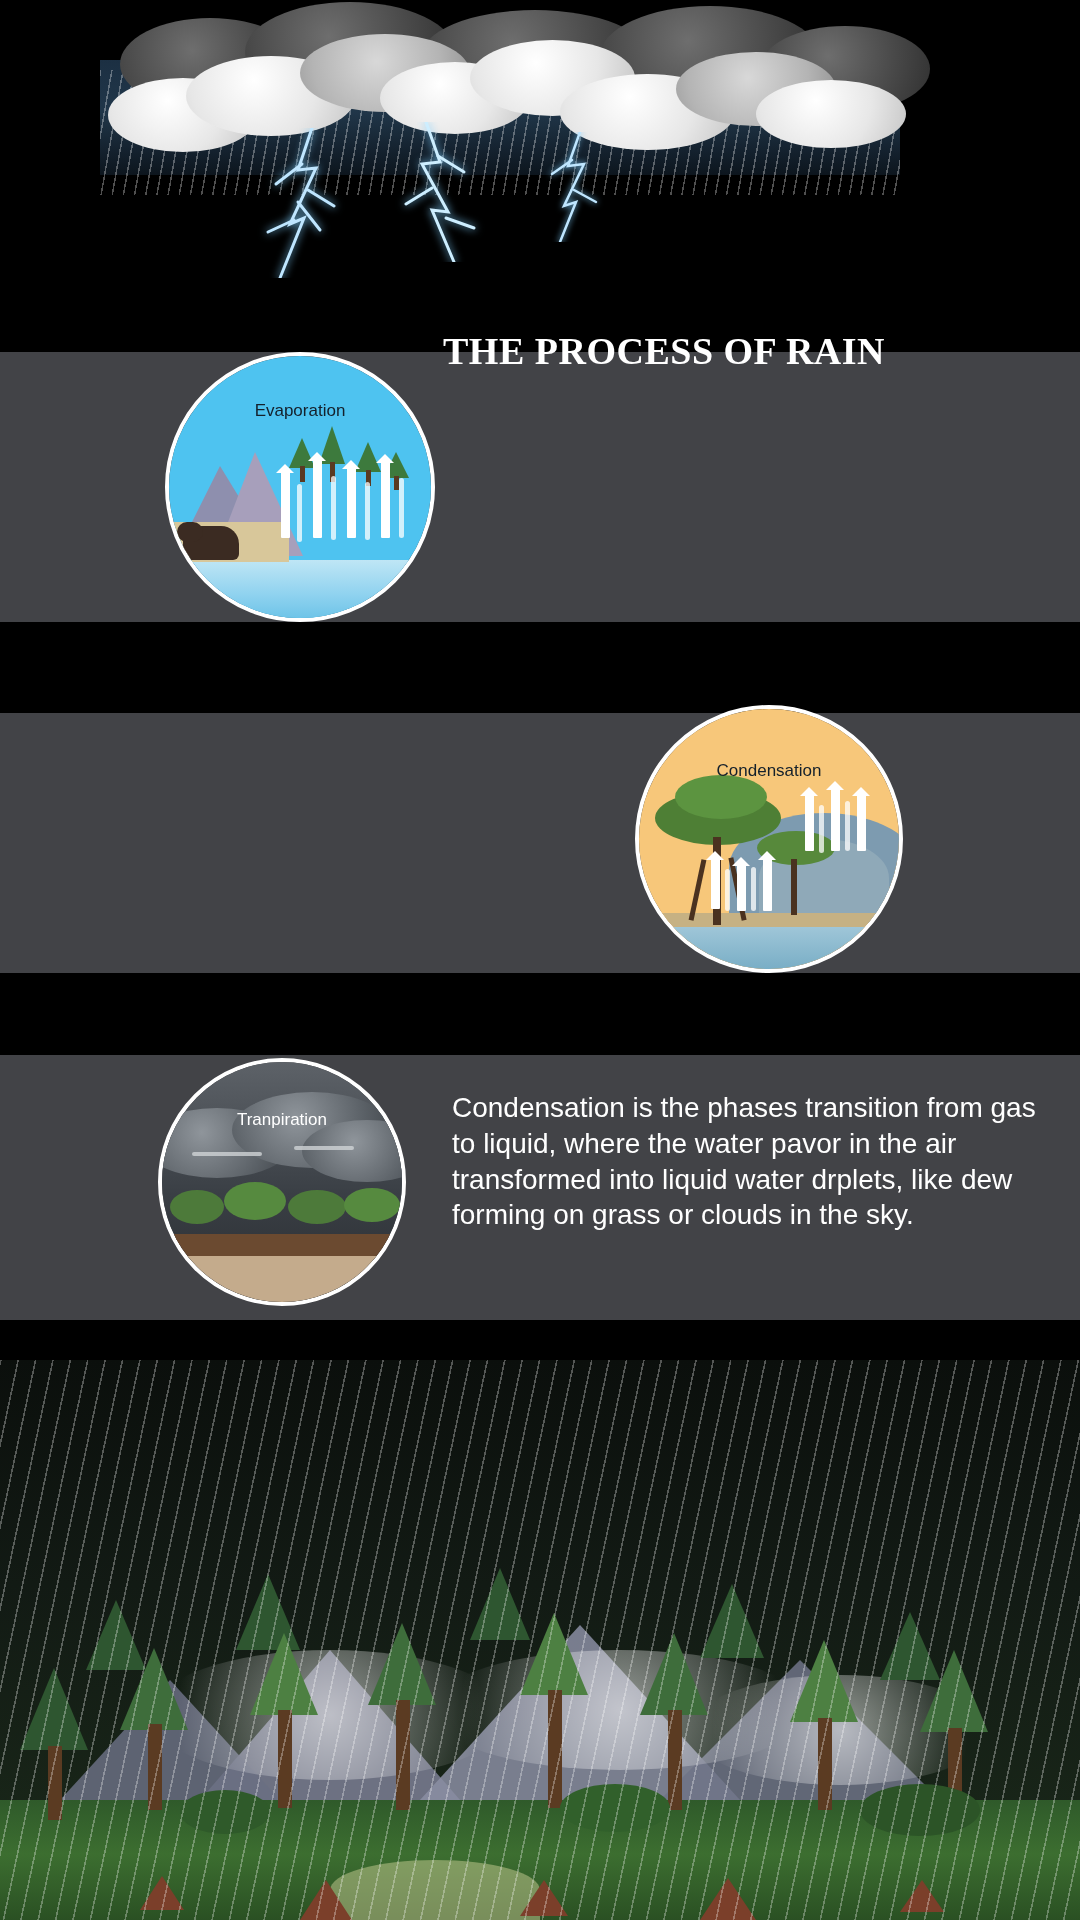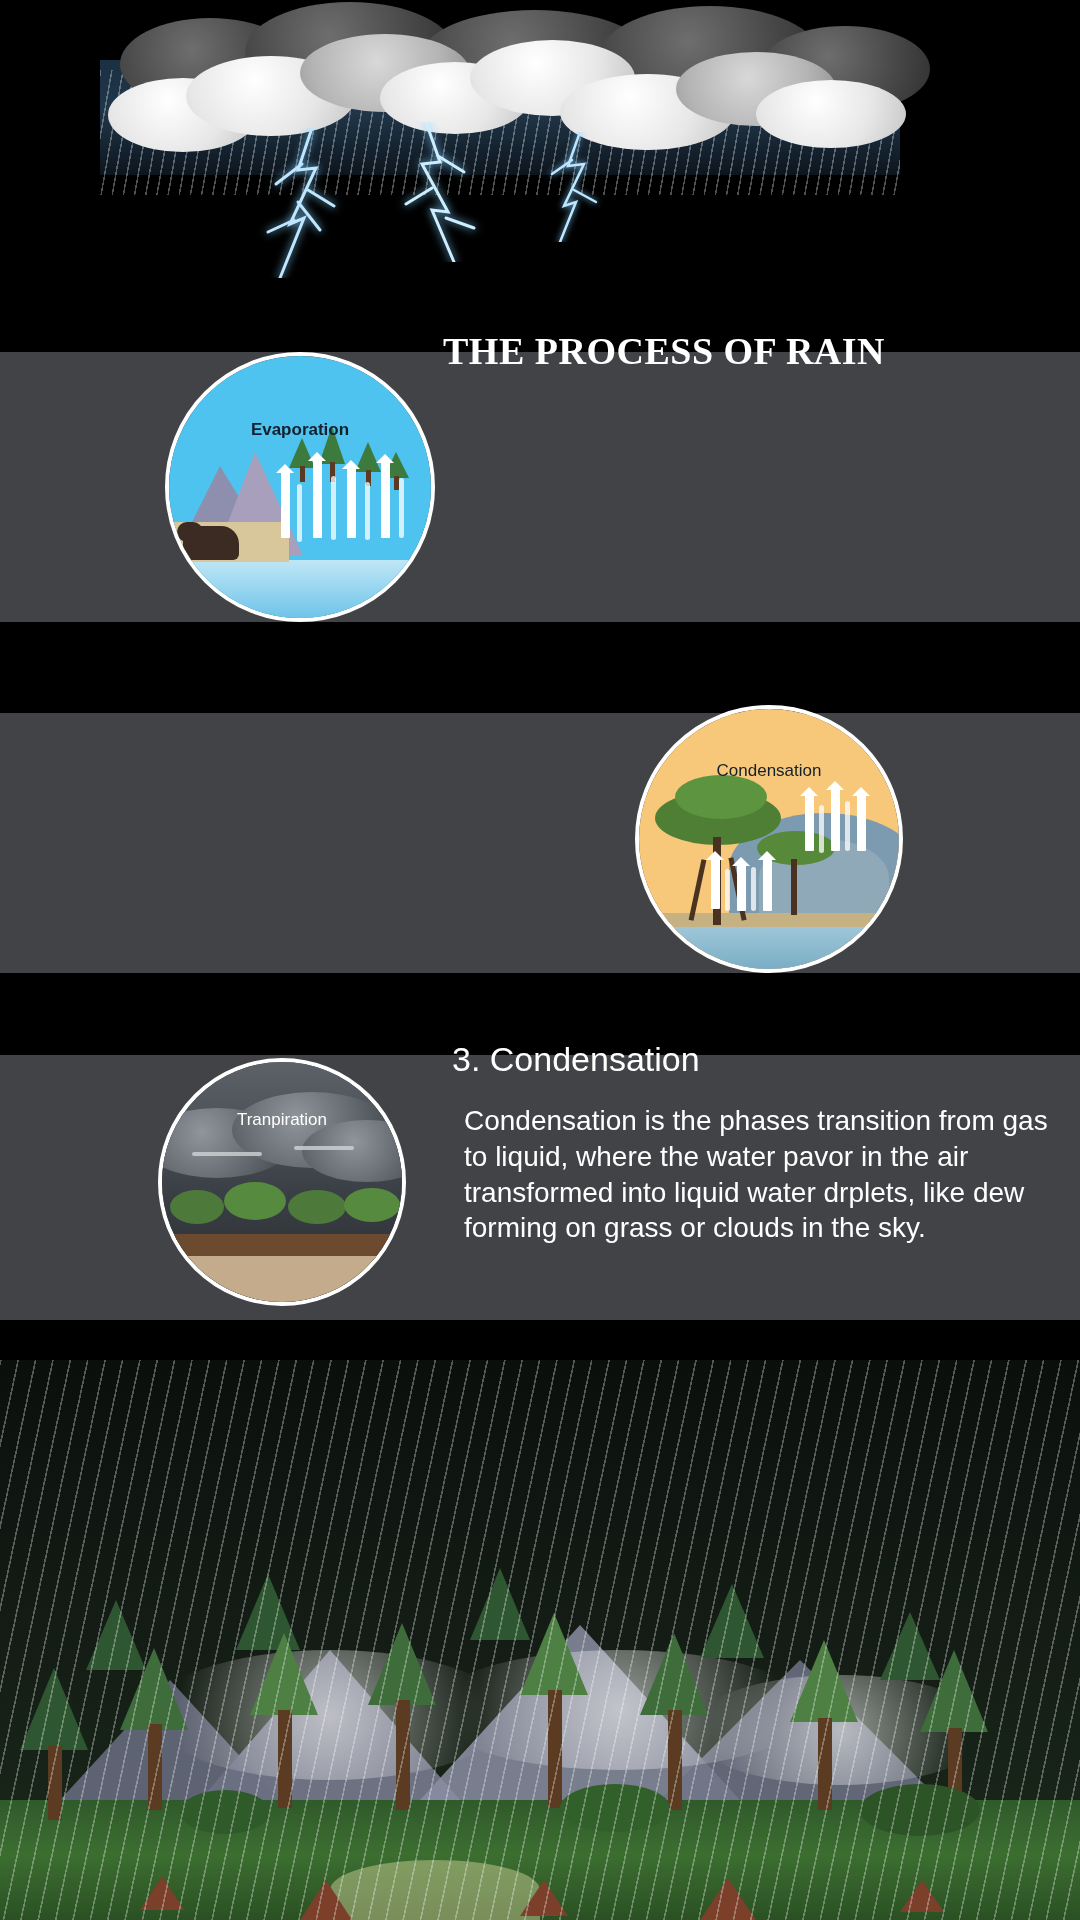--- a/index.html
+++ b/index.html
@@ -310,21 +310,21 @@
 
     <div class="arrow-up" style="left:112px; top:116px; height:66px;"></div>
     <div class="arrow-up" style="left:144px; top:104px; height:78px;"></div>
     <div class="arrow-up" style="left:178px; top:112px; height:70px;"></div>
     <div class="arrow-up" style="left:212px; top:106px; height:76px;"></div>
     <div class="squiggle" style="left:128px; top:128px; height:58px;"></div>
     <div class="squiggle" style="left:162px; top:120px; height:64px;"></div>
     <div class="squiggle" style="left:196px; top:126px; height:58px;"></div>
     <div class="squiggle" style="left:230px; top:122px; height:60px;"></div>
 
-    <div class="circle-label" style="top:64px;font-weight:bold;">Evaporation</div>
+    <div class="circle-label" style="top:45px;">Evaporation</div>
   </div>
 
   <div class="title">THE PROCESS OF RAIN</div>
 
   <div class="band" style="top:713px; height:260px;"></div>
 
   <div class="circle" style="left:635px; top:705px; width:268px; height:268px;">
     <div class="tran-sky"></div>
 
     <div class="tran-hill" style="right:-20px; bottom:46px; width:190px; height:110px;"></div>
@@ -379,22 +379,21 @@
     <div class="cond-fence" style="left:206px; bottom:46px; width:4px; height:22px;"></div>
 
     <div class="cond-bush" style="left:8px; bottom:78px; width:54px; height:34px;"></div>
     <div class="cond-bush" style="left:62px; bottom:82px; width:62px; height:38px; background:#568a3f;"></div>
     <div class="cond-bush" style="left:126px; bottom:78px; width:58px; height:34px;"></div>
     <div class="cond-bush" style="left:182px; bottom:80px; width:56px; height:34px; background:#568a3f;"></div>
 
     <div class="circle-label light" style="top:48px;">Tranpiration</div>
   </div>
 
-  <div class="heading" style="left:452px; top:1040px;">3. Condensation</div>
-  <div class="para" style="left:464px; top:1090px; width:590px;margin-top:13px;">Condensation is the phases transition from gas to liquid, where the water pavor in the air transformed into liquid water drplets, like dew forming on grass or clouds in the sky.</div>
+  <div class="para" style="left:452px; top:1090px; width:590px;">Condensation is the phases transition from gas to liquid, where the water pavor in the air transformed into liquid water drplets, like dew forming on grass or clouds in the sky.</div>
 
   <div class="forest">
 
     <div class="mtn-bg" style="left:200px; bottom:120px; border-left-width:130px; border-right-width:130px; border-bottom-width:150px;"></div>
     <div class="mtn-bg" style="left:420px; bottom:120px; border-left-width:160px; border-right-width:160px; border-bottom-width:175px; border-bottom-color:#8b8ea3;"></div>
     <div class="mtn-bg" style="left:660px; bottom:120px; border-left-width:140px; border-right-width:140px; border-bottom-width:140px; border-bottom-color:#6f7387;"></div>
     <div class="mtn-bg" style="left:60px; bottom:120px; border-left-width:110px; border-right-width:110px; border-bottom-width:120px; border-bottom-color:#6a6e82;"></div>
 
     <div class="mist" style="left:150px; bottom:140px; width:360px; height:130px;"></div>
     <div class="mist" style="left:430px; bottom:150px; width:380px; height:120px;"></div>

